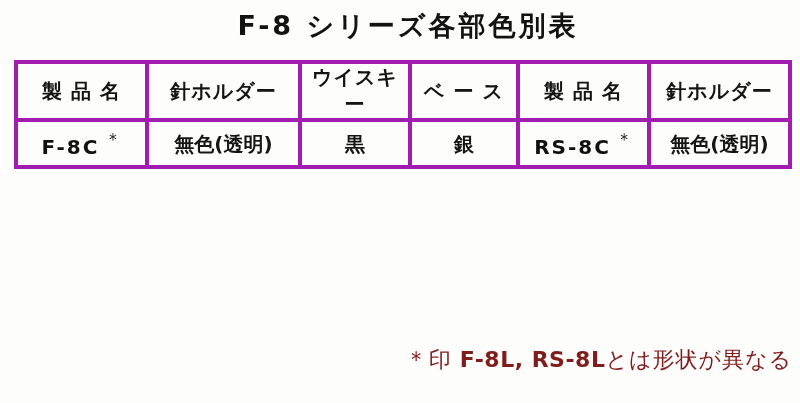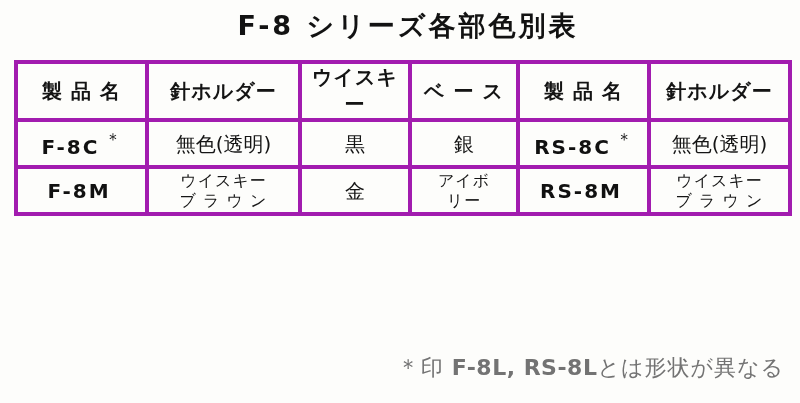--- a/index.html
+++ b/index.html
@@ -68,38 +68,38 @@
     display: inline-block;
     font-size: 17px;
     font-weight: 400;
     letter-spacing: 0;
     vertical-align: 9px;
     margin-left: 5px;
     color: #222;
   }
   td.val {
     font-size: 20px;
-    font-weight: 400;
+    font-weight: 700;
     white-space: pre-line;
     line-height: 1.1;
     color: #151515;
   }
   td.val.small {
     font-size: 16px;
     letter-spacing: 1px;
     line-height: 1.2;
   }
   .footnote {
     position: absolute;
     top: 344px;
     right: 8px;
-    margin: 8px;
+    margin: 0;
     font-size: 22px;
     letter-spacing: 1px;
-    color: #737373;
+    color: #7f1d1d;
     white-space: nowrap;
   }
   .footnote .fn-mark {
     font-size: 23px;
     font-weight: 400;
   }
   .footnote .fn-bold {
     font-weight: bold;
     letter-spacing: 0.5px;
   }
@@ -132,29 +132,18 @@
     </thead>
     <tbody>
       <tr>
         <td class="product"><span>F-8C</span><span class="mark">＊</span></td>
         <td class="val">無色(透明)</td>
         <td class="val">黒</td>
         <td class="val">銀</td>
         <td class="product"><span>RS-8C</span><span class="mark">＊</span></td>
         <td class="val">無色(透明)</td>
       </tr>
-      <tr>
-        <td class="product"><span>F-8M</span><span class="mark"></span></td>
-        <td class="val small">ウイスキー
-ブ ラ ウ ン</td>
-        <td class="val">金</td>
-        <td class="val small">アイボ
-リー</td>
-        <td class="product"><span>RS-8M</span><span class="mark"></span></td>
-        <td class="val small">ウイスキー
-ブ ラ ウ ン</td>
-      </tr>
     </tbody>
   </table>
 
   <p class="footnote"><span class="fn-mark">＊</span><span>印 </span><span class="fn-bold">F-8L, RS-8L</span><span>とは形状が異なる</span></p>
 
 </div>
 
 </body></html>

